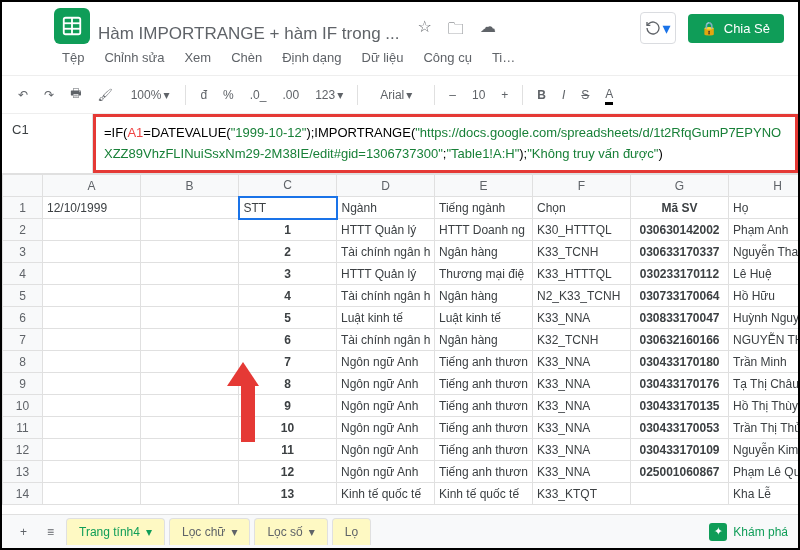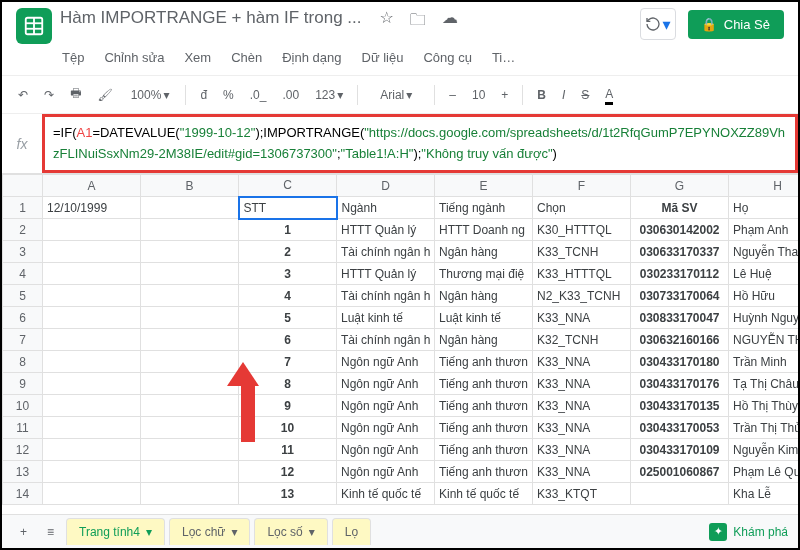--- a/index.html
+++ b/index.html
@@ -1,18 +1,18 @@
 <!DOCTYPE html>
 <html><head>
 <meta charset="utf-8">
 <style>
 * { margin: 0; padding: 0; box-sizing: border-box; font-family: Arial, sans-serif; }
 body { width: 800px; height: 550px; overflow: hidden; background: #fff; border: 2px solid #000; position: relative; }
 
-.titlebar { display: flex; align-items: flex-start; padding: 6px 14px 2px; gap: 8px; }
+.titlebar { display: flex; align-items: flex-end; padding: 6px 14px 2px; gap: 8px; margin-left: 38px; }
 .logo { width: 36px; height: 36px; background: #0f9d58; border-radius: 6px; display: flex; align-items: center; justify-content: center; }
 .logo svg { width: 22px; height: 22px; }
 .title-text { font-size: 17px; color: #5f6368; flex: 0 1 auto; white-space: nowrap; }
 .title-icons { display: flex; gap: 16px; margin-left: 10px; color: #5f6368; }
 .title-icons span { cursor: pointer; }
 .title-right { margin-left: auto; display: flex; align-items: center; gap: 12px; }
 .history-btn { width: 36px; height: 32px; border: 1px solid #dadce0; border-radius: 4px; display: flex; align-items: center; justify-content: center; color: #5f6368; cursor: pointer; }
 .share-btn { background: #0f9d58; color: #fff; padding: 7px 14px; border-radius: 4px; font-size: 13px; font-weight: 500; display: flex; align-items: center; gap: 6px; cursor: pointer; }
 
 .menubar { display: flex; gap: 4px; padding: 0 52px 6px; font-size: 13px; color: #5f6368; }
@@ -123,22 +123,22 @@
   <div class="tool-sep"></div>
   <span class="tool-btn" style="font-weight:bold">B</span>
   <span class="tool-btn" style="font-style:italic">I</span>
   <span class="tool-btn" style="text-decoration:line-through">S</span>
   <span class="tool-btn">
       <span class="underline-a">A</span>
     </span>
 </div>
 
 <div class="formula-row">
+  <div class="cell-ref">C1</div>
   <div class="fx-box">
-    <div class="fx-icon">fx</div>
     <div class="formula-area">
       <span class="tok-fn">=IF(</span><span class="tok-ref">A1</span><span class="tok-fn">=DATEVALUE(</span><span class="tok-str">"1999-10-12"</span><span class="tok-fn">);IMPORTRANGE(</span><span class="tok-str">"https://docs.google.com/spreadsheets/d/1t2RfqGumP7EPYNOXZZ89VhzFLINuiSsxNm29-2M38IE/edit#gid=1306737300"</span><span class="tok-punc">;</span><span class="tok-str">"Table1!A:H"</span><span class="tok-punc">);</span><span class="tok-str">"Không truy vấn được"</span><span class="tok-punc">)</span>
     </div>
   </div>
 </div>
 
 <div class="grid-wrap">
   <table class="grid" id="grid">
       <tbody>
         <tr>

